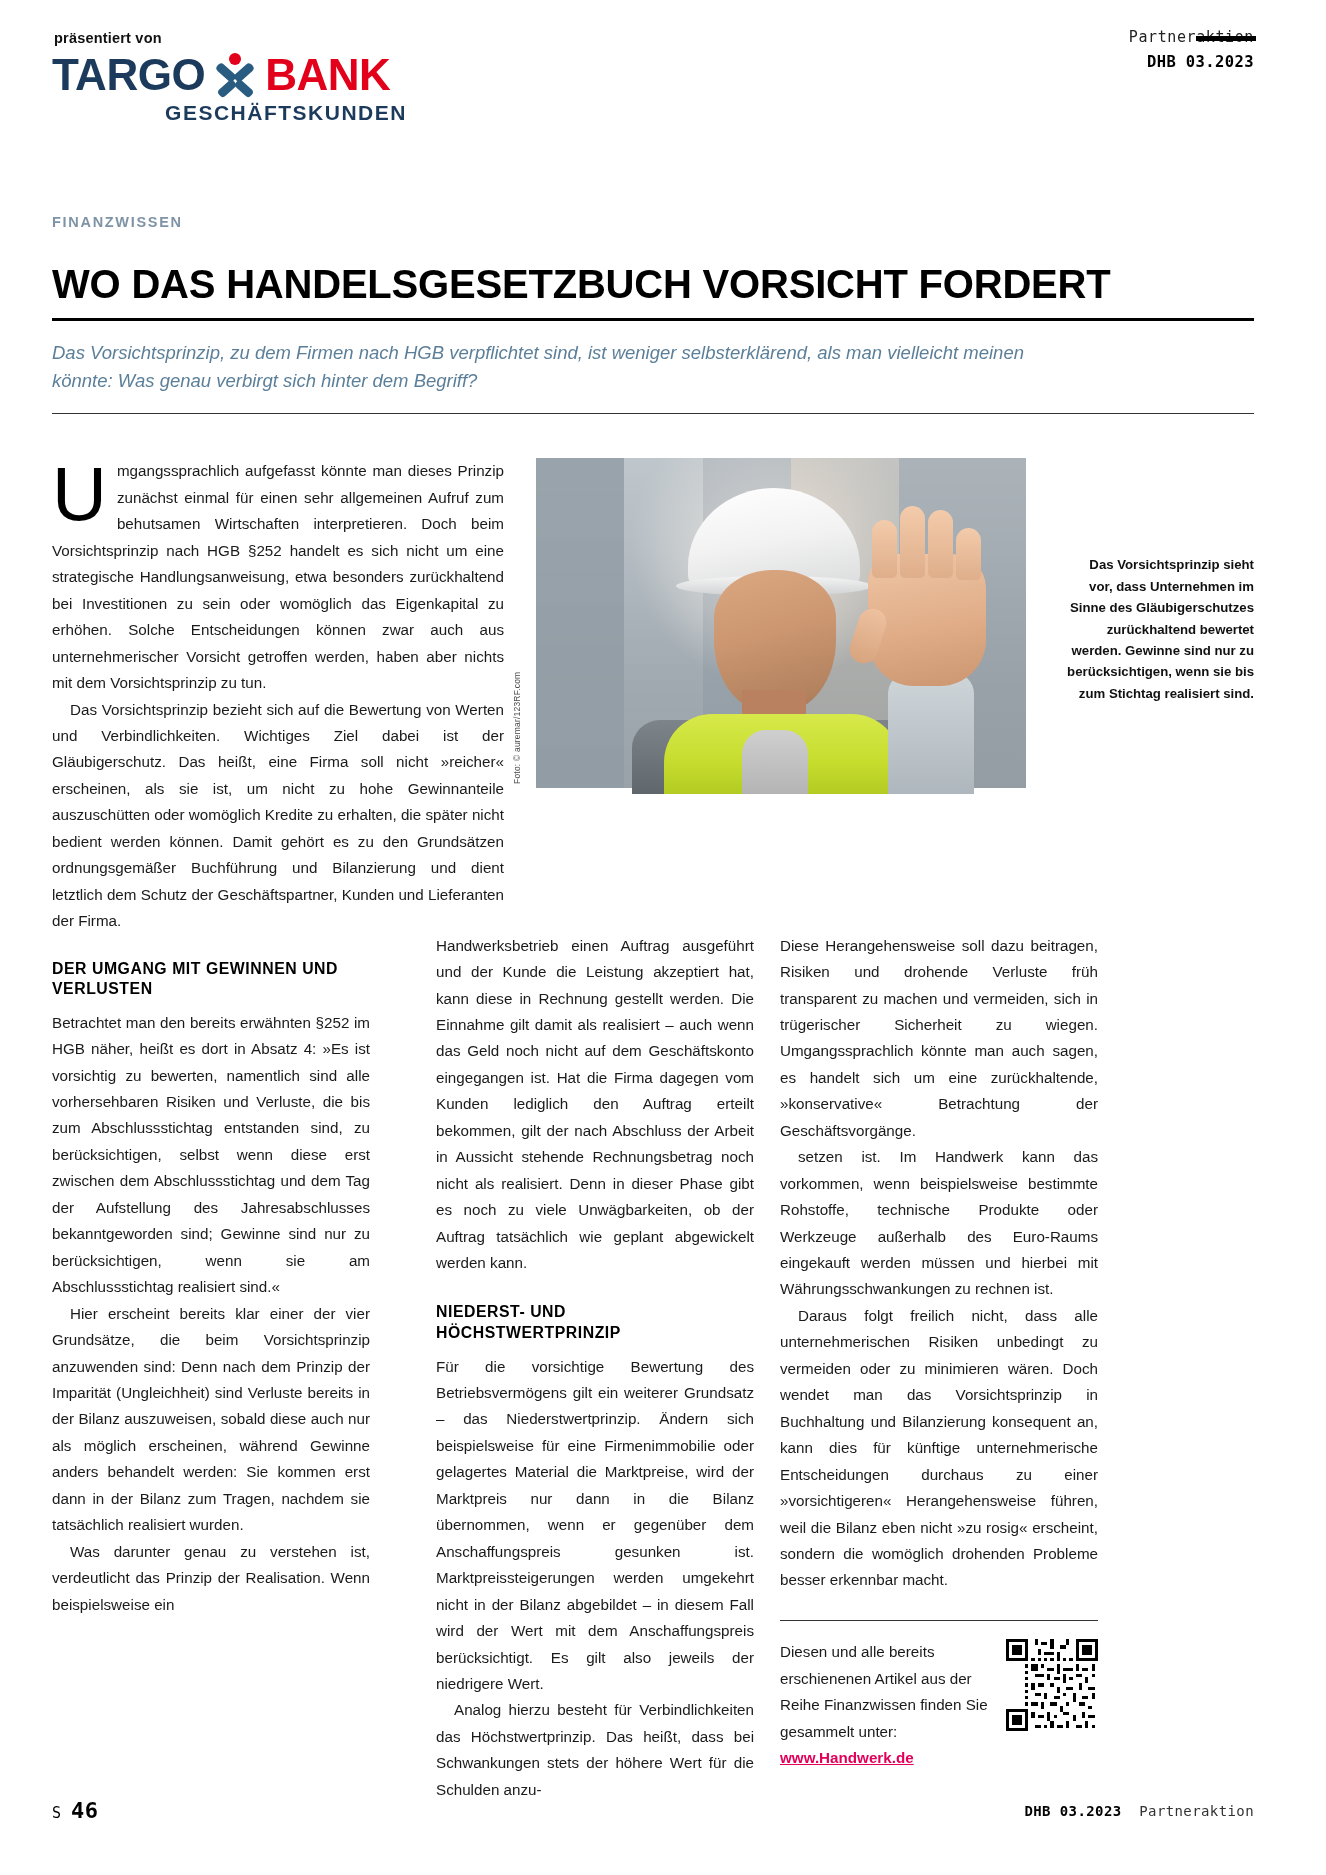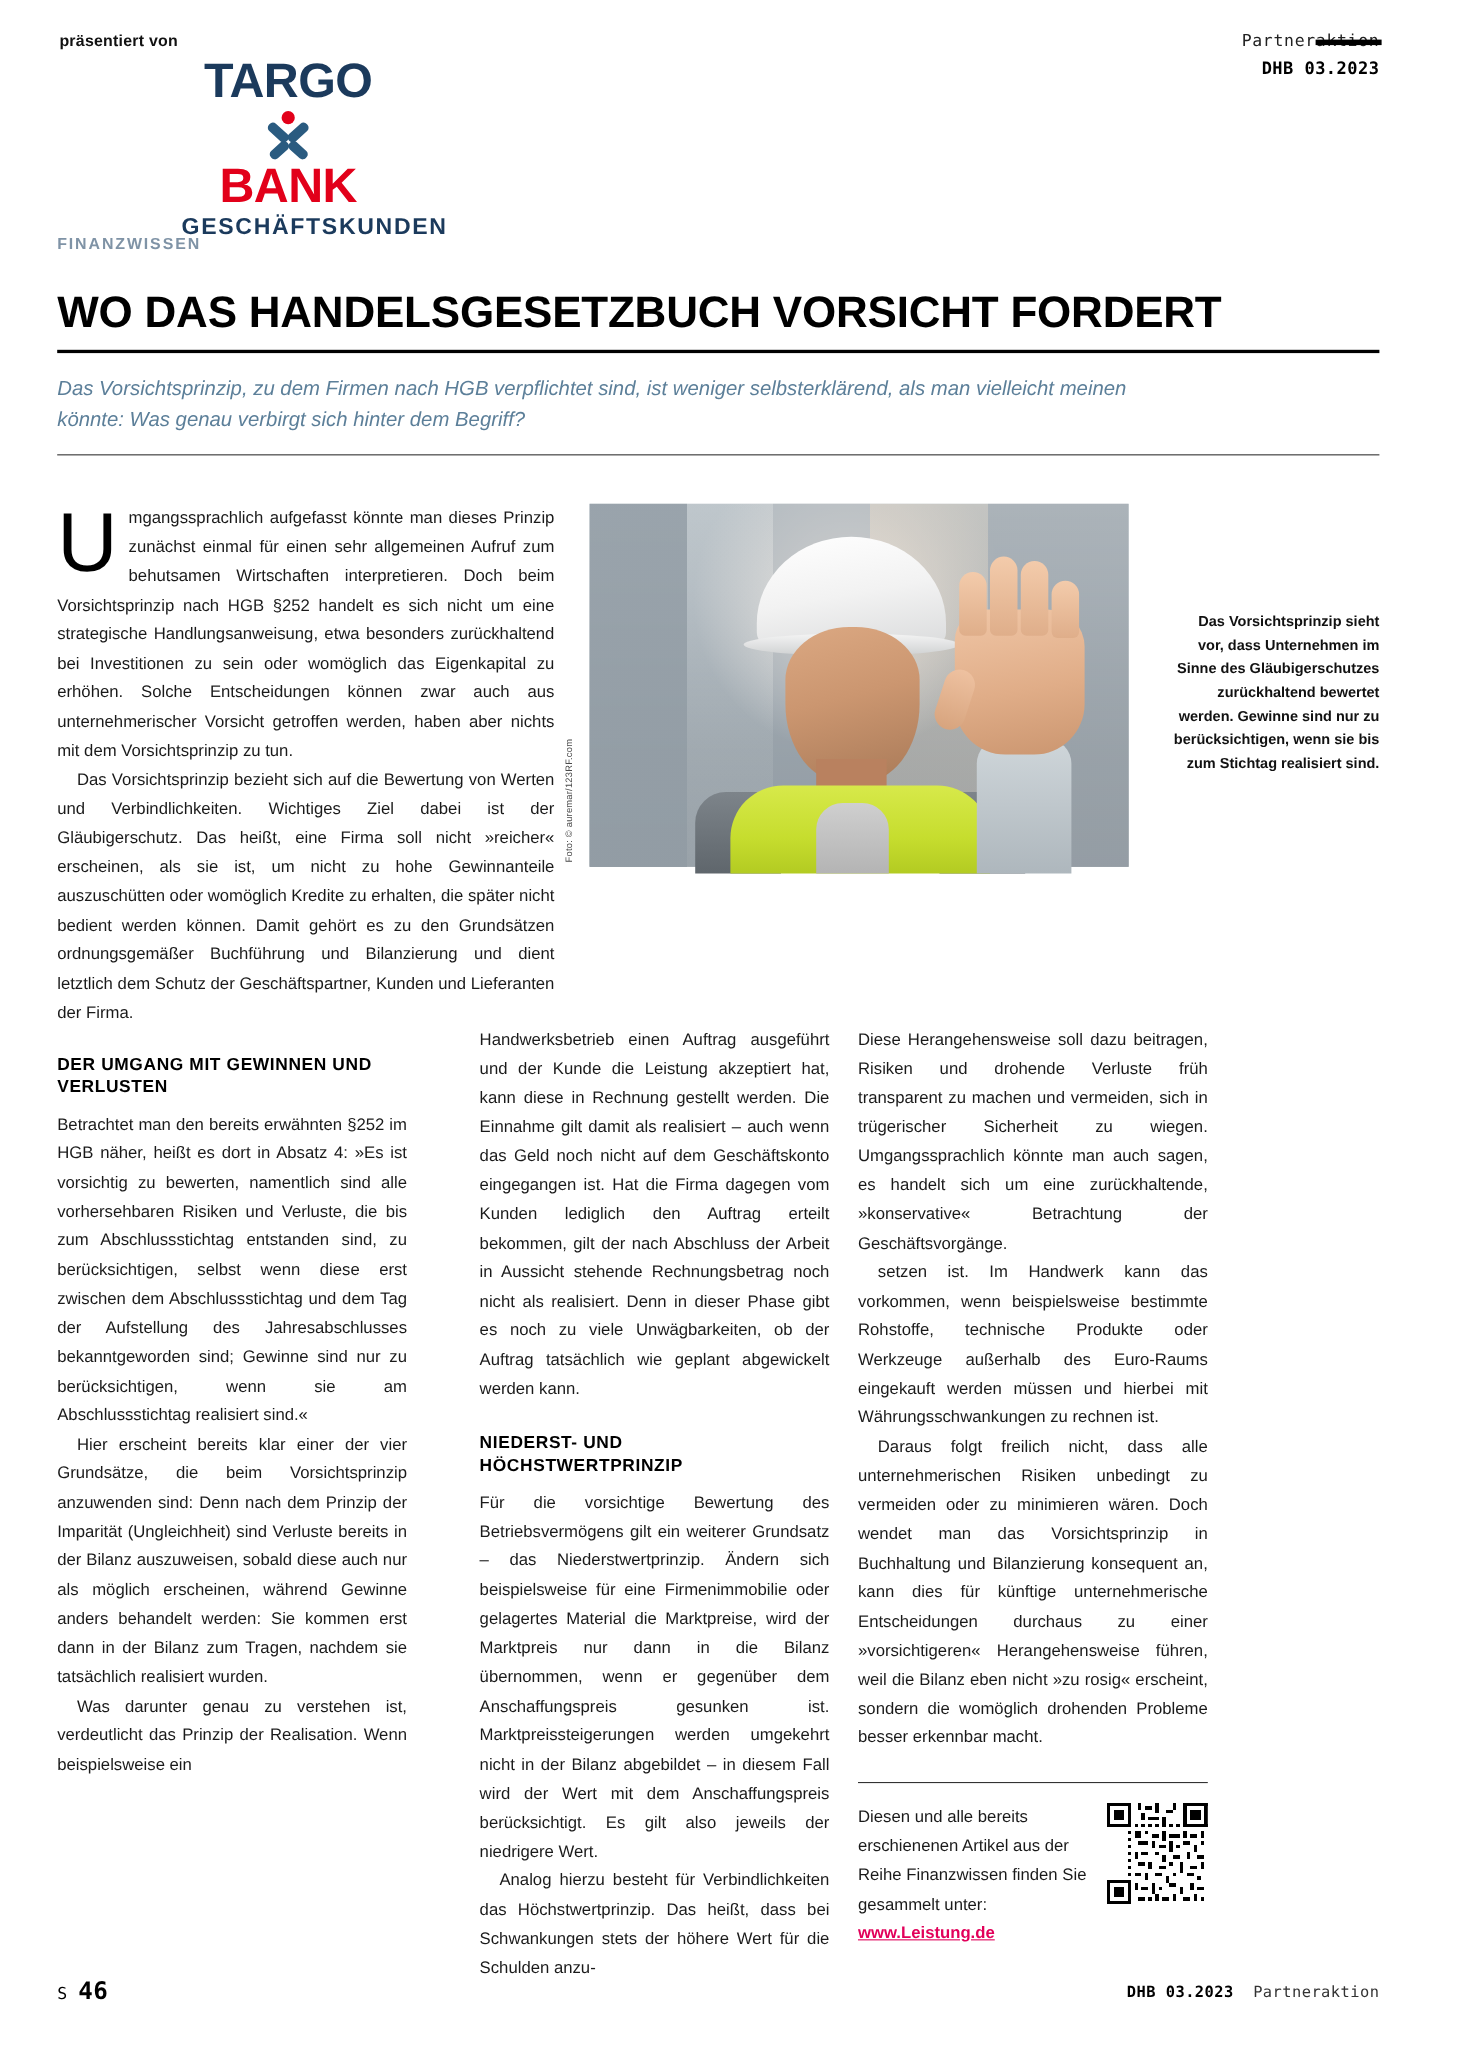--- a/index.html
+++ b/index.html
@@ -24,21 +24,21 @@
     position:relative;
     height:160px;
     padding-top:28px;
     box-sizing:border-box;
   }
   .brand-block{position:absolute;left:0;top:30px;width:420px;}
   .praesentiert{
     font-size:14.5px;font-weight:bold;letter-spacing:.2px;
     color:#111;margin:0 0 6px 2px;
   }
-  .logo-row{display:flex;align-items:center;gap:4px;flex-direction:column;}
+  .logo-row{display:flex;align-items:center;gap:4px;}
   .logo-targo{
     font-size:44px;font-weight:bold;color:#1b3a5c;
     letter-spacing:-0.5px;line-height:1;
   }
   .logo-mark{
     position:relative;width:44px;height:46px;margin:0 4px;
     flex:0 0 44px;
   }
   .logo-mark .dot{
     position:absolute;left:16px;top:1px;width:12px;height:12px;
@@ -343,21 +343,21 @@
         <p>Analog hierzu besteht für Verbindlichkeiten das Höchstwertprinzip. Das heißt, dass bei Schwankungen stets der höhere Wert für die Schulden anzu-</p>
       </div>
 
       <div class="col col3">
         <p>Diese Herangehensweise soll dazu beitragen, Risiken und drohende Verluste früh transparent zu machen und vermeiden, sich in trügerischer Sicherheit zu wiegen. Umgangssprachlich könnte man auch sagen, es handelt sich um eine zurückhaltende, »konservative« Betrachtung der Geschäftsvorgänge.</p>
         <p>setzen ist. Im Handwerk kann das vorkommen, wenn beispielsweise bestimmte Rohstoffe, technische Produkte oder Werkzeuge außerhalb des Euro-Raums eingekauft werden müssen und hierbei mit Währungsschwankungen zu rechnen ist.</p>
         <p>Daraus folgt freilich nicht, dass alle unternehmerischen Risiken unbedingt zu vermeiden oder zu minimieren wären. Doch wendet man das Vorsichtsprinzip in Buchhaltung und Bilanzierung konsequent an, kann dies für künftige unternehmerische Entscheidungen durchaus zu einer »vorsichtigeren« Herangehensweise führen, weil die Bilanz eben nicht »zu rosig« erscheint, sondern die womöglich drohenden Probleme besser erkennbar macht.</p>
 
         <div class="promo-rule"></div>
         <div class="promo">
-          <div class="promo-text"><span>Diesen und alle bereits erschienenen Artikel aus der Reihe Finanzwissen finden Sie gesammelt unter: </span><a class="promo-url" href="#">www.Leistung.de</a></div>
+          <div class="promo-text"><span>Diesen und alle bereits erschienenen Artikel aus der Reihe Finanzwissen finden Sie gesammelt unter: </span><a class="promo-url" href="#">www.Handwerk.de</a></div>
           <svg class="qr" viewBox="0 0 29 29" shape-rendering="crispEdges" aria-hidden="true">
             <rect width="29" height="29" fill="#ffffff"></rect>
             <g fill="#000000">
 
               <rect x="0" y="0" width="7" height="1"></rect>
                 <rect x="0" y="6" width="7" height="1"></rect>
               <rect x="0" y="0" width="1" height="7"></rect>
                 <rect x="6" y="0" width="1" height="7"></rect>
               <rect x="2" y="2" width="3" height="3"></rect>
 

